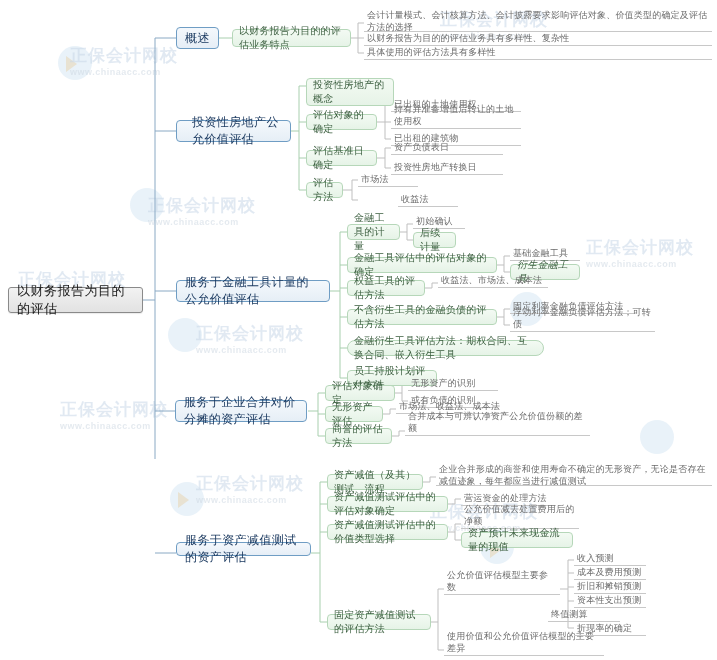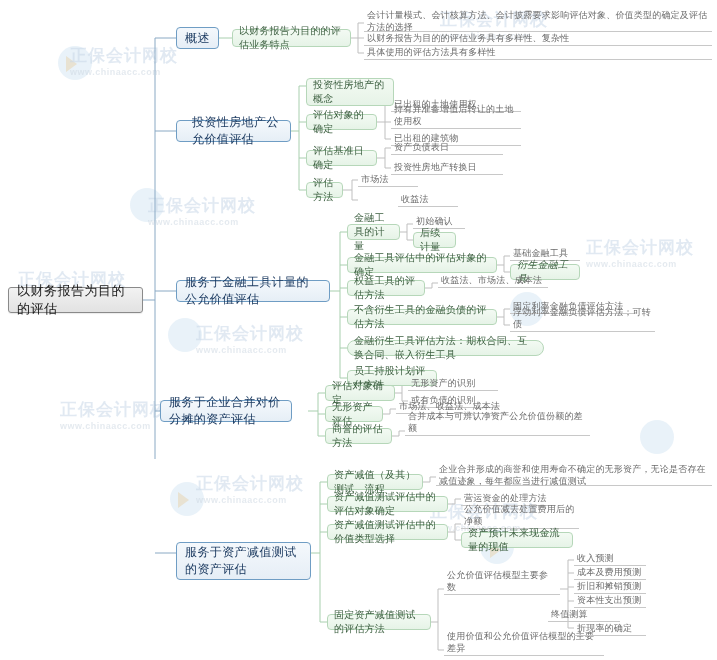--- a/index.html
+++ b/index.html
@@ -366,21 +366,21 @@
   </div>
 
   <div class="node lvl2" style="left:347px;top:340px;width:197px;height:16px;justify-content:center;border-radius:8px;">
     <span>金融衍生工具评估方法：期权合同、互换合同、嵌入衍生工具</span>
   </div>
 
   <div class="node lvl2" style="left:347px;top:370px;width:90px;height:16px;justify-content:center;">
     <span>员工持股计划评估方法</span>
   </div>
 
-  <div class="node lvl1" style="left:160px;top:400px;width:132px;height:22px;justify-content:center;">
+  <div class="node lvl1" style="left:175px;top:400px;width:132px;height:22px;justify-content:center;">
     <span>服务于企业合并对价分摊的资产评估</span>
   </div>
 
   <div class="node lvl2" style="left:325px;top:385px;width:70px;height:16px;justify-content:center;">
     <span>评估对象确定</span>
   </div>
   <div class="node leaf" style="left:408px;top:377px;width:90px;height:14px;">
     <span>无形资产的识别</span>
   </div>
   <div class="node leaf" style="left:408px;top:394px;width:90px;height:14px;">
@@ -394,21 +394,21 @@
     <span>市场法、收益法、成本法</span>
   </div>
 
   <div class="node lvl2" style="left:325px;top:428px;width:67px;height:16px;justify-content:center;">
     <span>商誉的评估方法</span>
   </div>
   <div class="node leaf" style="left:405px;top:422px;width:185px;height:14px;">
     <span>合并成本与可辨认净资产公允价值份额的差额</span>
   </div>
 
-  <div class="node lvl1" style="left:176px;top:542px;width:135px;height:38px;justify-content:flex-end;">
+  <div class="node lvl1" style="left:176px;top:542px;width:135px;height:14px;justify-content:flex-end;">
     <span>服务于资产减值测试的资产评估</span>
   </div>
 
   <div class="node lvl2" style="left:327px;top:474px;width:96px;height:16px;justify-content:center;">
     <span>资产减值（及其）测试、流程</span>
   </div>
   <div class="node leaf multi" style="left:436px;top:462px;width:276px;height:24px;">
     <span>企业合并形成的商誉和使用寿命不确定的无形资产，无论是否存在减值迹象，每年都应当进行减值测试</span>
   </div>
 

